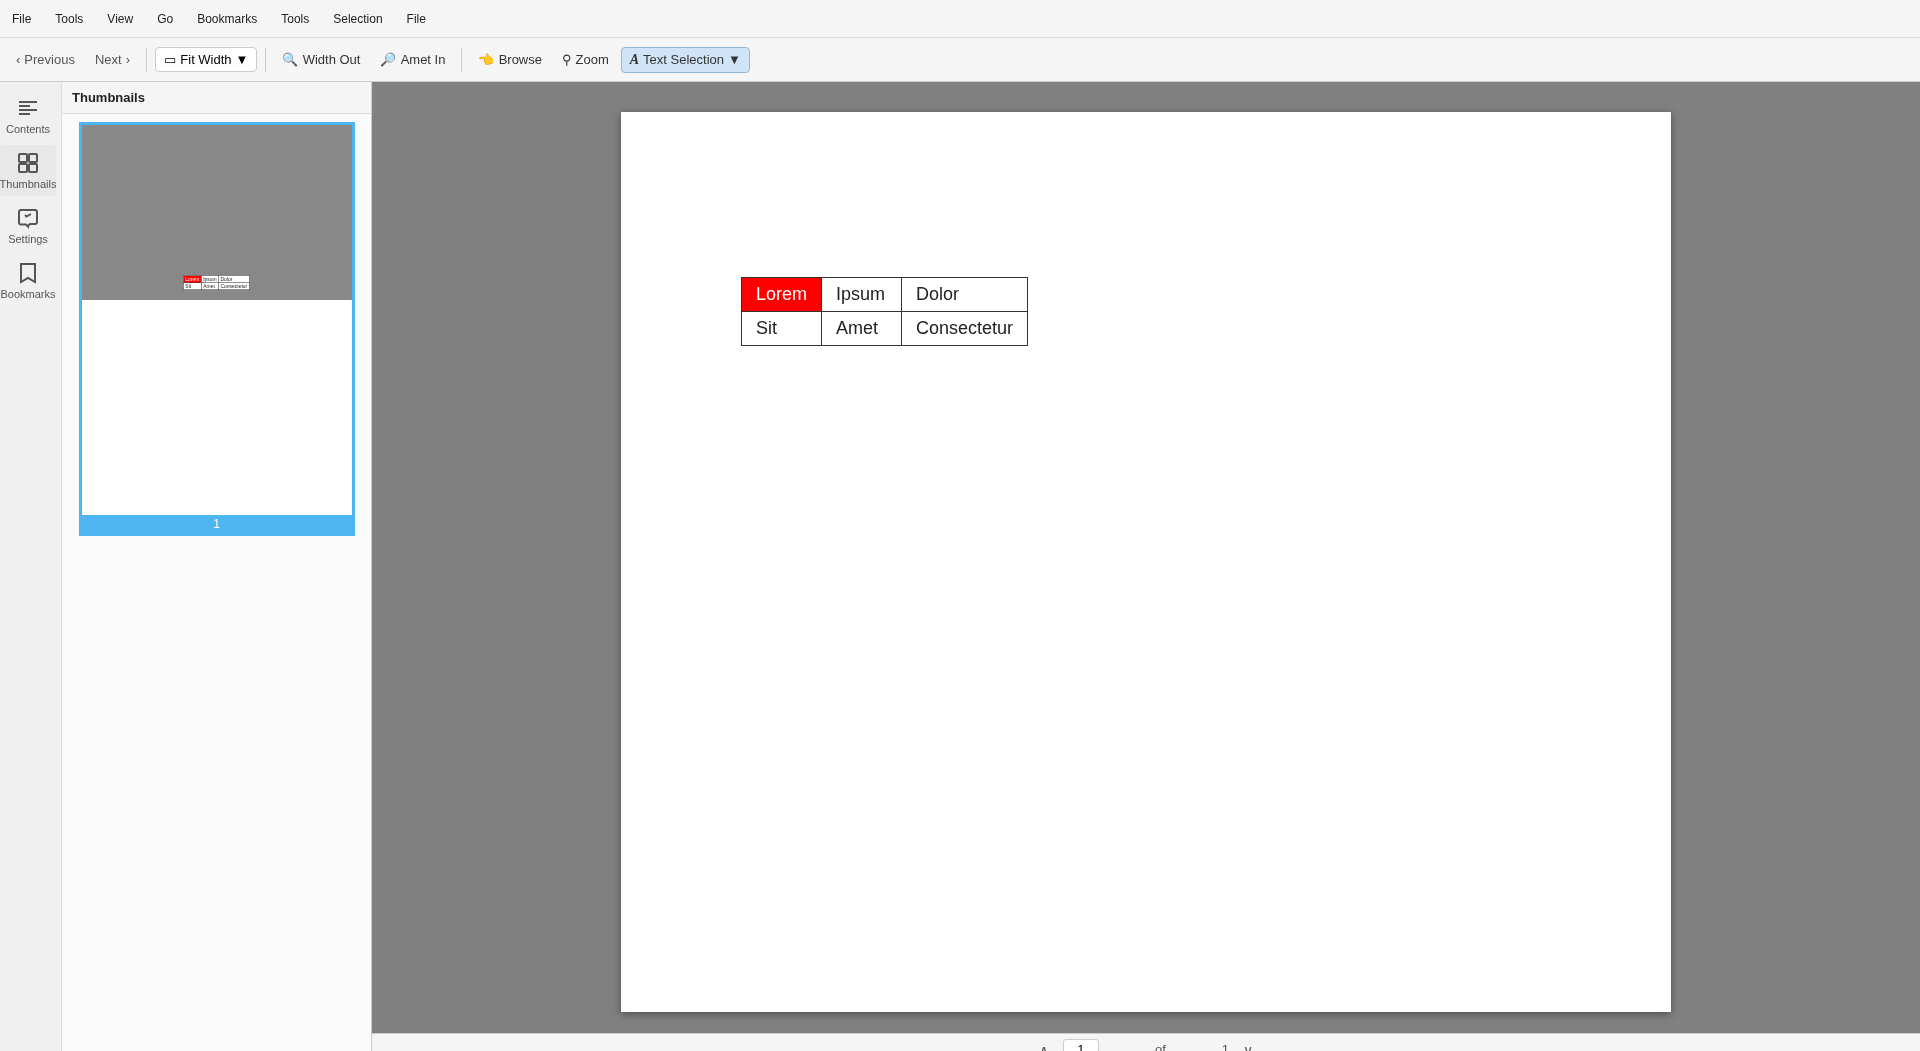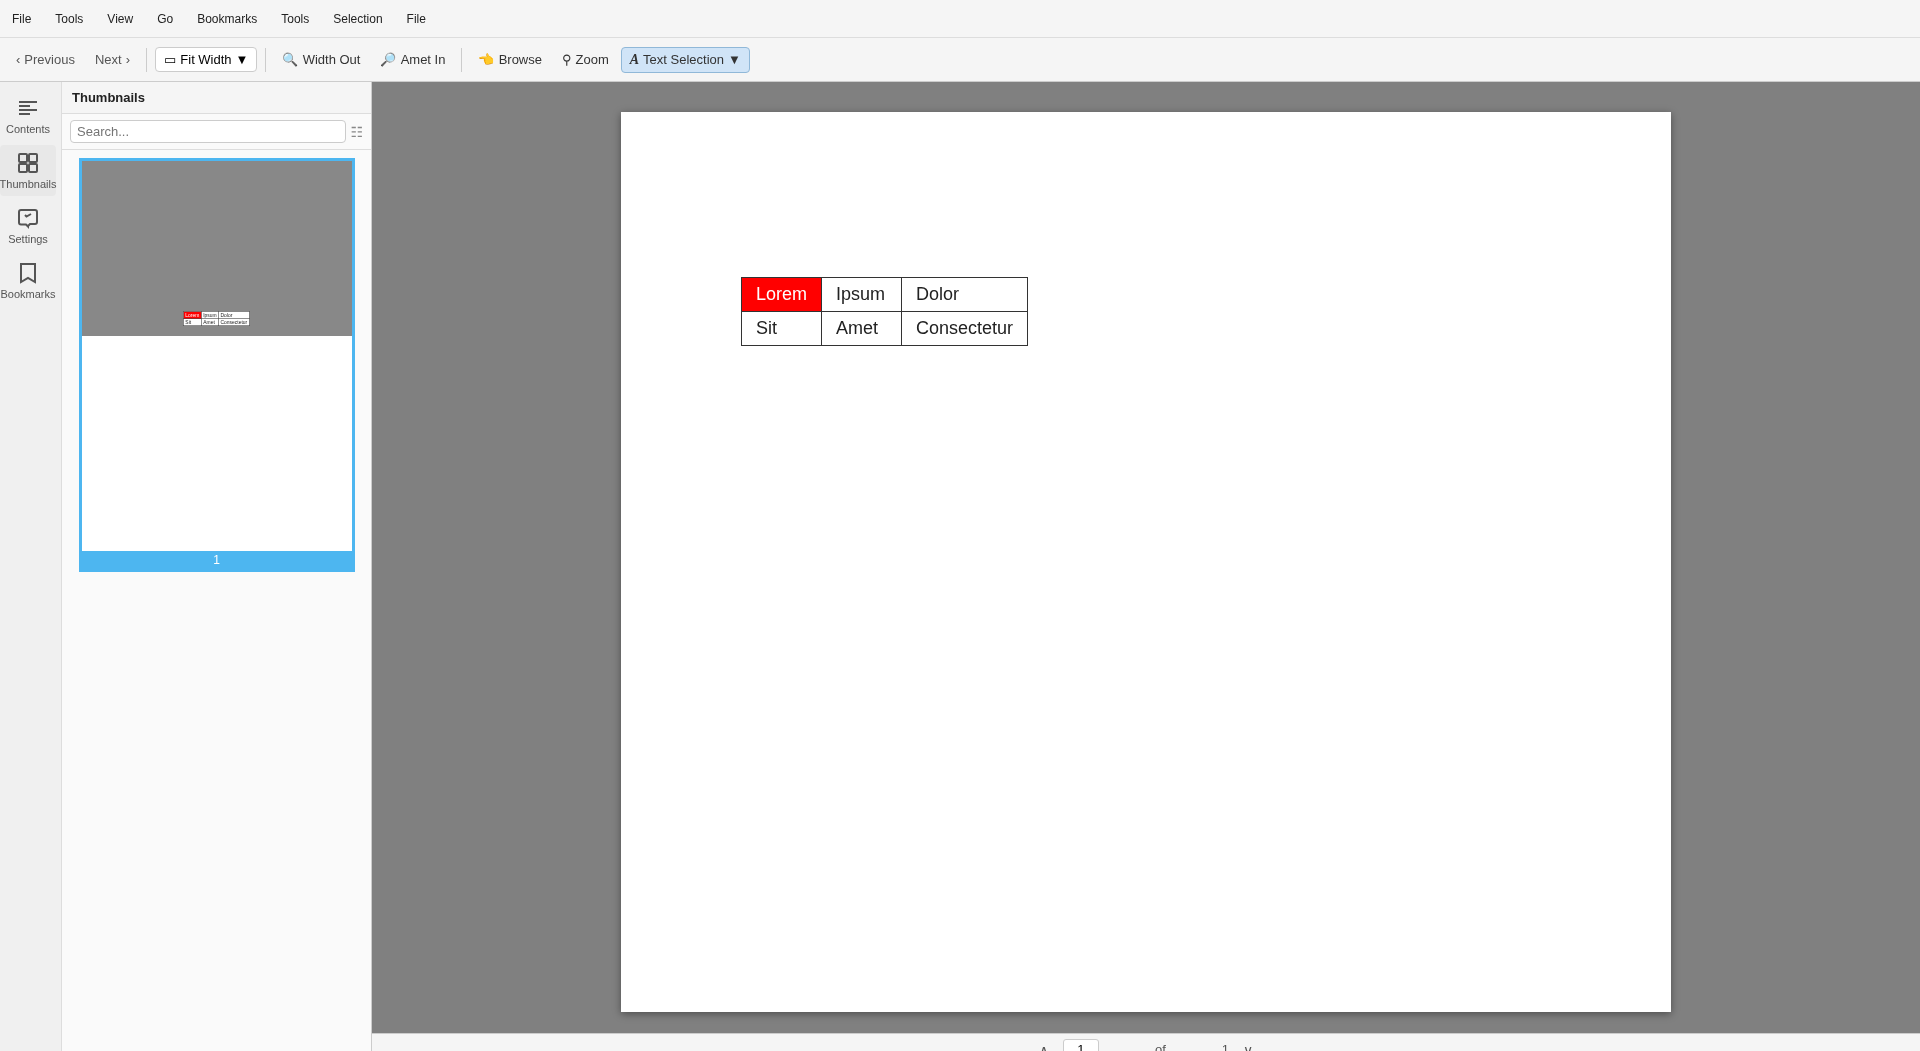--- a/index.html
+++ b/index.html
@@ -350,24 +350,20 @@
     <button class="sidebar-icon-btn">
       <svg class="icon-svg" viewBox="0 0 24 24" fill="none" stroke="#555" stroke-width="2">
         <path d="M5 3h14v18l-7-4-7 4V3z"></path>
       </svg>
       <span>Bookmarks</span>
     </button>
   </div>
 
   <div class="thumbnails-panel">
     <div class="panel-header">Thumbnails</div>
-    <div class="search-bar">
-      <input class="search-input" type="text" placeholder="Search..." style="">
-      <span class="filter-icon">☷</span>
-    </div>
     <div class="thumbnails-area">
       <div class="thumbnail-wrapper">
         <div class="thumbnail-img">
           <div class="thumb-gray">
             <div class="thumb-table-mini">
               <table>
                 <tbody>
                     <tr>
                   <td class="highlight">Lorem</td>
                   <td>Ipsum</td>

